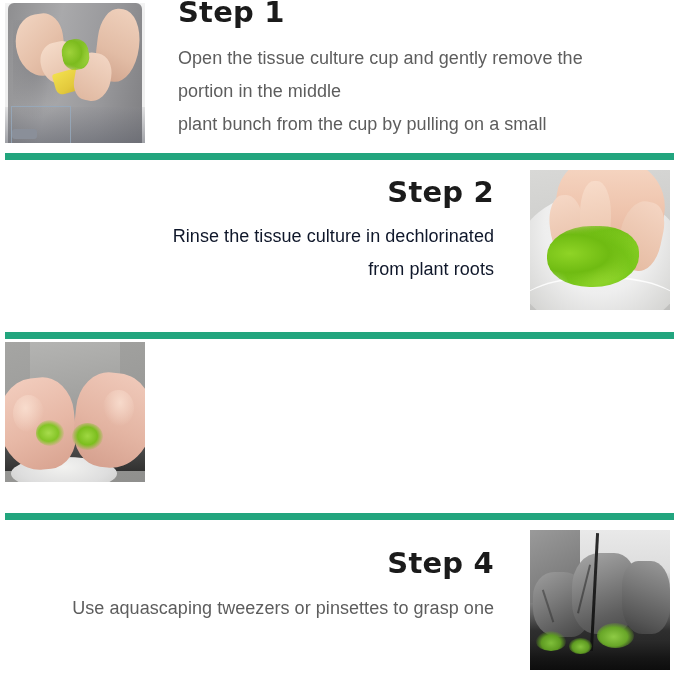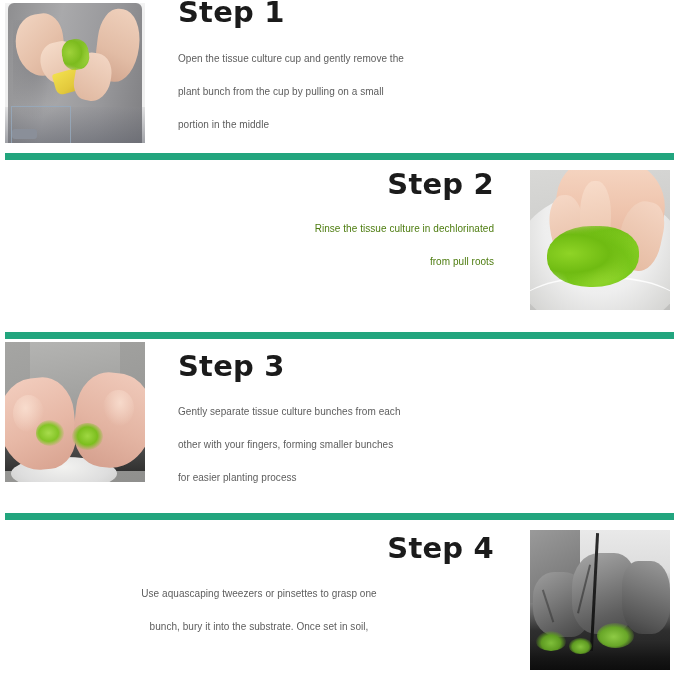--- a/index.html
+++ b/index.html
@@ -75,37 +75,37 @@
     font-family: "DejaVu Sans", sans-serif;
     font-size: 29px;
     font-weight: 700;
     color: #1b1b1b;
     letter-spacing: 0.2px;
     line-height: 1.15;
     margin: 0;
     padding: 0;
   }
   .step-1 .step-title { margin-top: -4px; }
-  .step-2 .step-title { margin-top: 8px; padding-left: 27px; }
+  .step-2 .step-title { margin-top: 16px; padding-left: 27px; }
   .step-3 .step-title { margin-top: 11px; }
-  .step-4 .step-title { margin-top: 12px; }
+  .step-4 .step-title { margin-top: 27px; }
 
   .step-desc {
     font-family: "Liberation Sans", sans-serif;
-    font-size: 10px;
+    font-size: 18px;
     color: #5d5d5d;
     line-height: 33px;
     margin: 0;
     padding: 0;
     letter-spacing: 0.05px;
   }
   .step-1 .step-desc { margin-top: 13px; padding-right: 60px; }
   .step-2 .step-desc { margin-top: 11px; padding-left: 120px; }
   .step-3 .step-desc { margin-top: 12px; padding-right: 66px; }
-  .step-4 .step-desc { margin-top: 11px; padding-left: 24px; text-align: center; }
+  .step-4 .step-desc { margin-top: 11px; padding-left: 24px; }
 
   .desc-line { display: block; white-space: nowrap; }
 
   
   .divider {
     flex: 0 0 auto;
     height: 7px;
     margin: 0 5px 0 5px;
     background: #22a57e;
   }
@@ -356,22 +356,22 @@
         <div class="plant"></div>
         <div class="jeans"></div>
         <div class="belt"></div>
         <div class="frame-line"></div>
       </div>
     </div>
     <div class="step-body">
       <h2 class="step-title" style="color: rgb(27, 27, 27);">Step 1</h2>
       <p class="step-desc" style="color: rgb(93, 93, 93);">
         <span class="desc-line">Open the tissue culture cup and gently remove the</span>
+        <span class="desc-line">portion in the middle</span>
         <span class="desc-line">plant bunch from the cup by pulling on a small</span>
-        <span class="desc-line">portion in the middle</span>
       </p>
     </div>
   </section>
 
   <div class="divider" style="background: rgb(34, 165, 126);"></div>
 
   <section class="step step-2 img-right">
     <div class="photo photo-p2">
       <div class="photo-inner">
         <div class="bg"></div>
@@ -379,51 +379,43 @@
         <div class="bowl-rim"></div>
         <div class="hand"></div>
         <div class="finger-a"></div>
         <div class="finger-b"></div>
         <div class="thumb"></div>
         <div class="moss"></div>
       </div>
     </div>
     <div class="step-body">
       <h2 class="step-title" style="color: rgb(27, 27, 27);">Step 2</h2>
-      <p class="step-desc" style="color: #4d7c0f;">
+      <p class="step-desc" style="color: #0f172a;">
         <span class="desc-line">Rinse the tissue culture in dechlorinated</span>
-        <span class="desc-line">from pull roots</span>
+        <span class="desc-line">from plant roots</span>
       </p>
     </div>
   </section>
 
   <div class="divider" style="background: rgb(34, 165, 126);"></div>
 
   <section class="step step-3 img-left">
     <div class="photo photo-p3">
       <div class="photo-inner">
         <div class="bg"></div>
         <div class="apron"></div>
         <div class="dark-band"></div>
         <div class="plate"></div>
         <div class="hand-l"></div>
         <div class="hand-r"></div>
         <div class="knuckle-l"></div>
         <div class="knuckle-r"></div>
         <div class="moss-l"></div>
         <div class="moss-r"></div>
       </div>
-    </div>
-    <div class="step-body">
-      <h2 class="step-title" style="color: rgb(27, 27, 27);">Step 3</h2>
-      <p class="step-desc" style="color: rgb(93, 93, 93);">
-        <span class="desc-line">Gently separate tissue culture bunches from each</span>
-        <span class="desc-line">other with your fingers, forming smaller bunches</span>
-        <span class="desc-line">for easier planting process</span>
-      </p>
     </div>
   </section>
 
   <div class="divider" style="background: rgb(34, 165, 126);"></div>
 
   <section class="step step-4 img-right">
     <div class="photo photo-p4">
       <div class="photo-inner">
         <div class="bg"></div>
         <div class="backdrop-dark"></div>
@@ -436,18 +428,17 @@
         <div class="tweezer"></div>
         <div class="plant-a"></div>
         <div class="plant-c"></div>
         <div class="plant-b"></div>
       </div>
     </div>
     <div class="step-body">
       <h2 class="step-title" style="color: rgb(27, 27, 27);">Step 4</h2>
       <p class="step-desc" style="color: rgb(93, 93, 93);">
         <span class="desc-line">Use aquascaping tweezers or pinsettes to grasp one</span>
-        <span class="desc-line">bunch, bury it into the substrate. Once set in soil,</span>
       </p>
     </div>
   </section>
 
 </div>
 
 </body></html>

